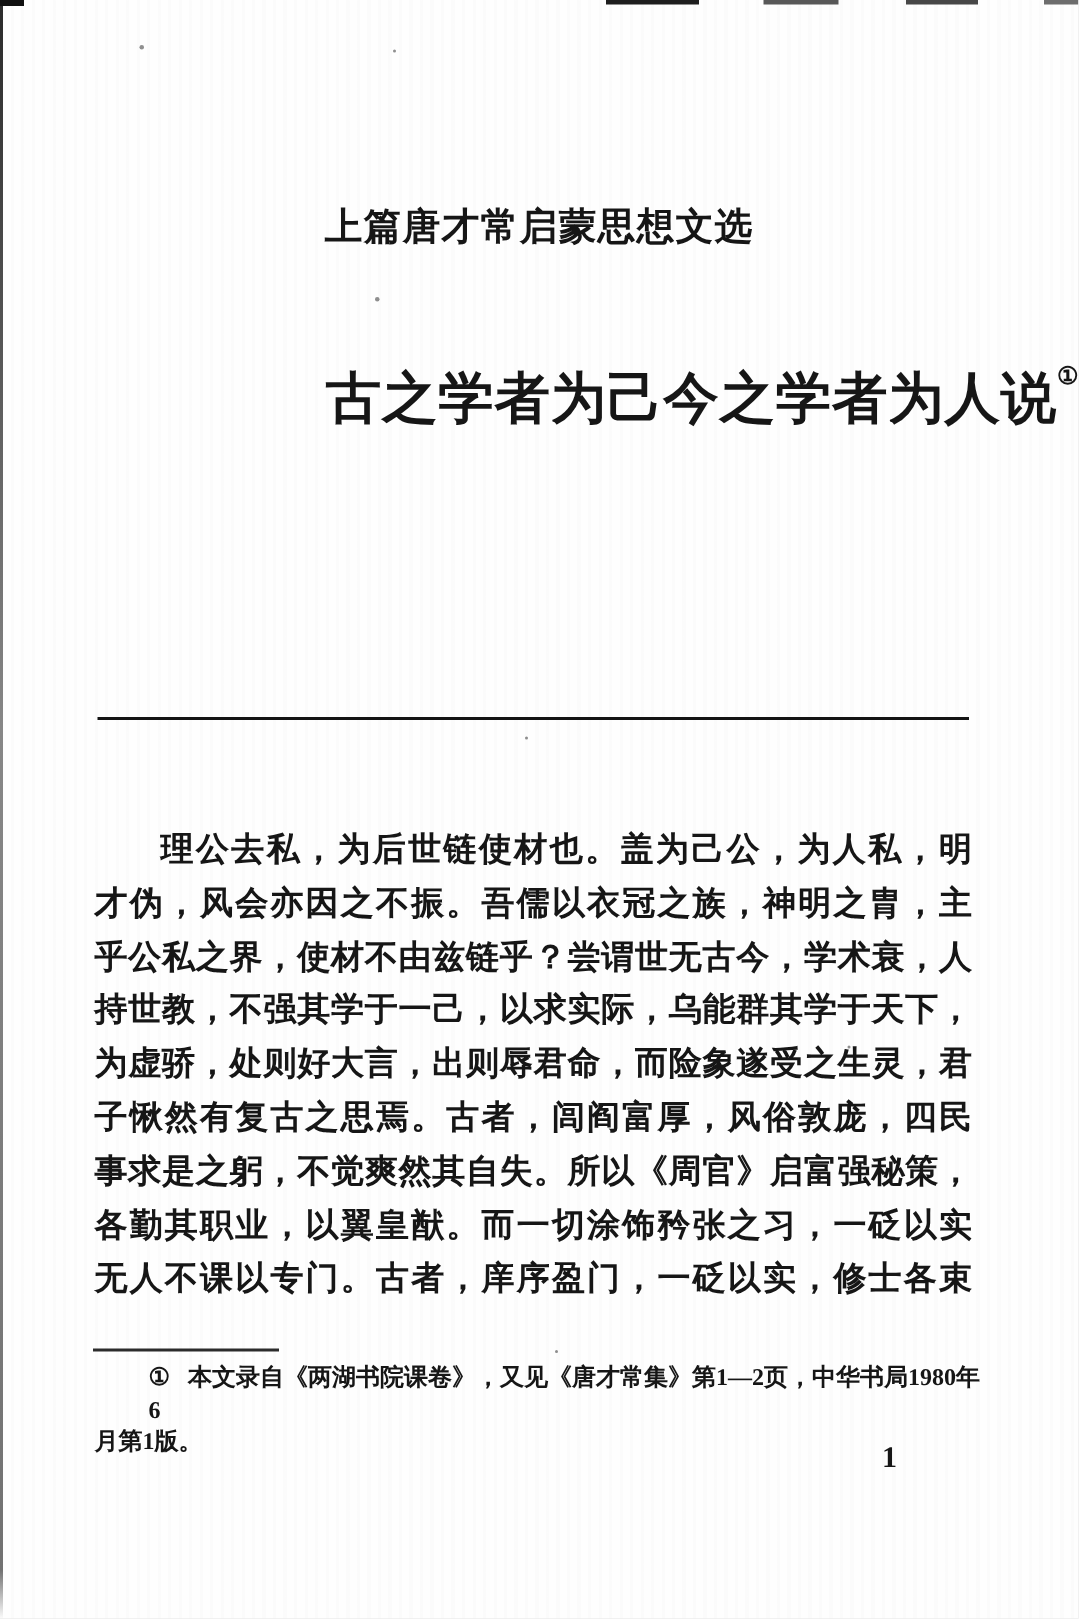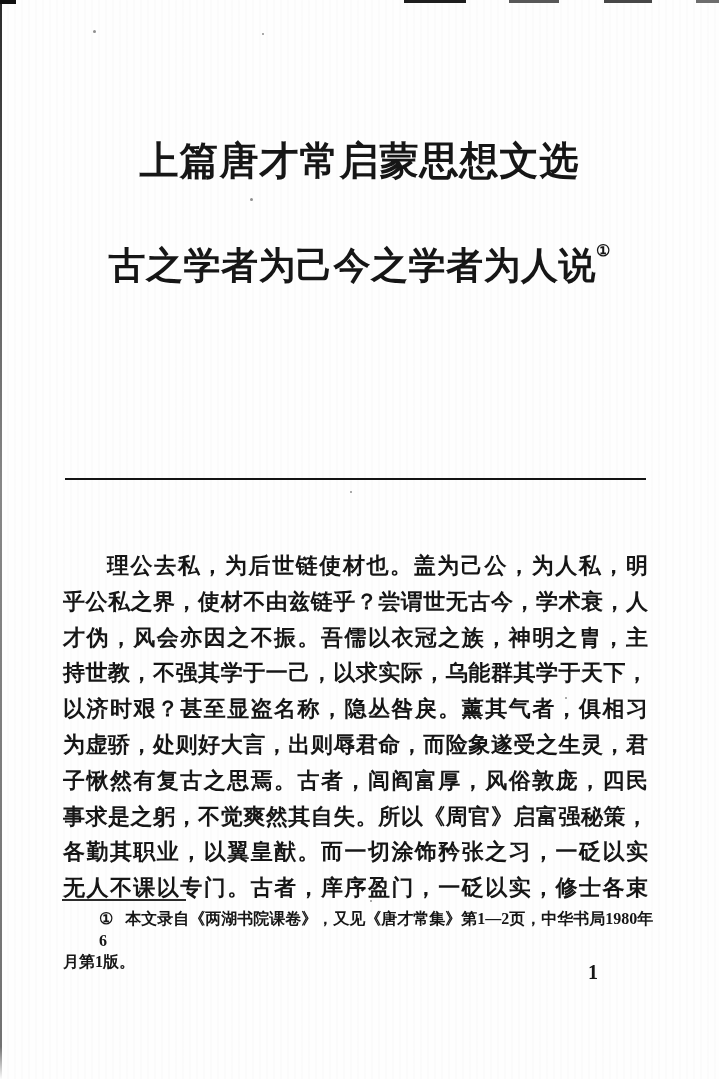--- a/index.html
+++ b/index.html
@@ -44,32 +44,32 @@
   .speck-6 { left: 370px; top: 900px; width: 2px; height: 2px; }
 
   
   .section-title {
     position: absolute;
     left: 0; top: 134px;
     width: 100%;
     margin: 0;
     display: flex;
     justify-content: center;
-    font-size: 39px;
+    font-size: 25px;
     font-weight: bold;
     letter-spacing: 1px;
     white-space: nowrap;
     align-items: flex-end;
   }
   .article-title {
     position: absolute;
     left: 0; top: 241px;
     width: 100%;
     margin: 0;
-    text-align: center;
+    text-align: right;
     font-size: 37px;
     font-weight: bold;
     letter-spacing: 0.5px;
     white-space: nowrap;
   }
   .article-title sup {
     font-size: 16px;
     font-weight: bold;
     vertical-align: 22px;
     letter-spacing: 0;
@@ -154,24 +154,23 @@
   </h1>
 
   <h2 class="article-title">
     <span>古之学者为己今之学者为人说</span><sup>①</sup>
   </h2>
 
   <div class="rule"></div>
 
   <div class="body-text">
     <p class="first">理公去私，为后世链使材也。盖为己公，为人私，明</p>
+    <p>才伪，风会亦因之不振。吾儒以衣冠之族，神明之胄，主</p>
     <p>乎公私之界，使材不由兹链乎？尝谓世无古今，学术衰，人</p>
-    <p>才伪，风会亦因之不振。吾儒以衣冠之族，神明之胄，主</p>
     <p>持世教，不强其学于一己，以求实际，乌能群其学于天下，</p>
-    <p>以济时艰？甚至显盗名称，隐丛咎戾。薰其气者，俱相习</p>
     <p>为虚骄，处则好大言，出则辱君命，而险象遂受之生灵，君</p>
     <p>子愀然有复古之思焉。古者，闾阎富厚，风俗敦庞，四民</p>
     <p>事求是之躬，不觉爽然其自失。所以《周官》启富强秘策，</p>
     <p>各勤其职业，以翼皇猷。而一切涂饰矜张之习，一砭以实</p>
     <p>无人不课以专门。古者，庠序盈门，一砭以实，修士各束</p>
   </div>
 
   <div class="footnote-rule"></div>
   <div class="footnote">
     <p class="fn-first"><span class="fn-marker">①</span><span>本文录自《两湖书院课卷》，又见《唐才常集》第1—2页，中华书局1980年6</span></p>

